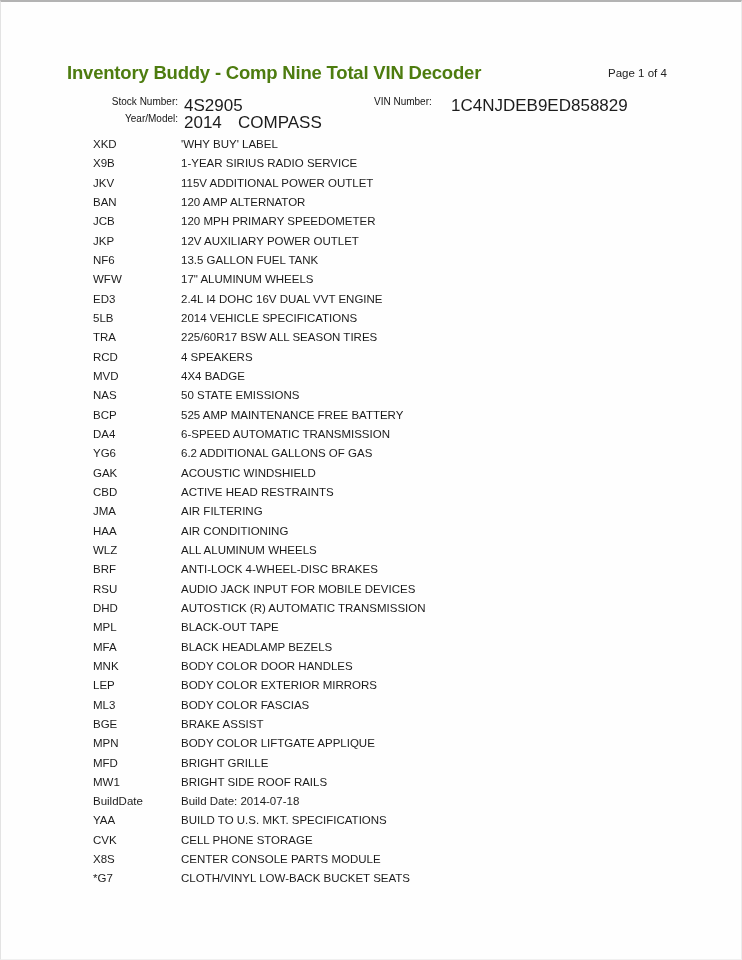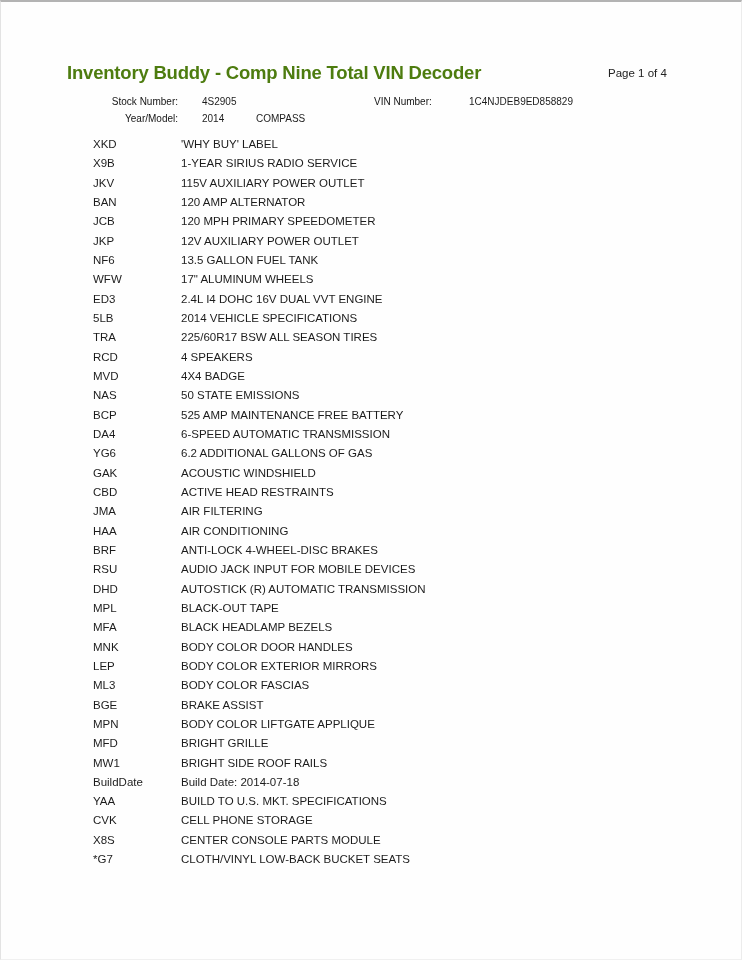--- a/index.html
+++ b/index.html
@@ -50,24 +50,23 @@
     color: #141414;
     white-space: nowrap;
   }
   .meta-label.right-col {
     left: 0;
     width: 177px;
     text-align: right;
   }
   .meta-value {
     position: absolute;
-    font-size: 10px;
+    font-size: 17px;
     color: #1c1c1c;
     white-space: nowrap;
-    margin-left: 18px;
   }
   .meta-row1 { top: 94px; }
   .meta-row2 { top: 111px; }
   .options-list {
     position: absolute;
     left: 0;
     top: 133px;
     width: 742px;
   }
   .option-row {
@@ -111,21 +110,21 @@
     <span class="option-desc">'WHY BUY' LABEL</span>
   </div>
 
   <div class="option-row">
     <span class="option-code">X9B</span>
     <span class="option-desc">1-YEAR SIRIUS RADIO SERVICE</span>
   </div>
 
   <div class="option-row">
     <span class="option-code">JKV</span>
-    <span class="option-desc">115V AUXILIARY POWER OUTLET</span>
+    <span class="option-desc">115V ADDITIONAL POWER OUTLET</span>
   </div>
 
   <div class="option-row">
     <span class="option-code">BAN</span>
     <span class="option-desc">120 AMP ALTERNATOR</span>
   </div>
 
   <div class="option-row">
     <span class="option-code">JCB</span>
     <span class="option-desc">120 MPH PRIMARY SPEEDOMETER</span>
@@ -204,20 +203,24 @@
   <div class="option-row">
     <span class="option-code">JMA</span>
     <span class="option-desc">AIR FILTERING</span>
   </div>
 
   <div class="option-row">
     <span class="option-code">HAA</span>
     <span class="option-desc">AIR CONDITIONING</span>
   </div>
 
+  <div class="option-row">
+    <span class="option-code">WLZ</span>
+    <span class="option-desc">ALL ALUMINUM WHEELS</span>
+  </div>
 
   <div class="option-row">
     <span class="option-code">BRF</span>
     <span class="option-desc">ANTI-LOCK 4-WHEEL-DISC BRAKES</span>
   </div>
 
   <div class="option-row">
     <span class="option-code">RSU</span>
     <span class="option-desc">AUDIO JACK INPUT FOR MOBILE DEVICES</span>
   </div>

